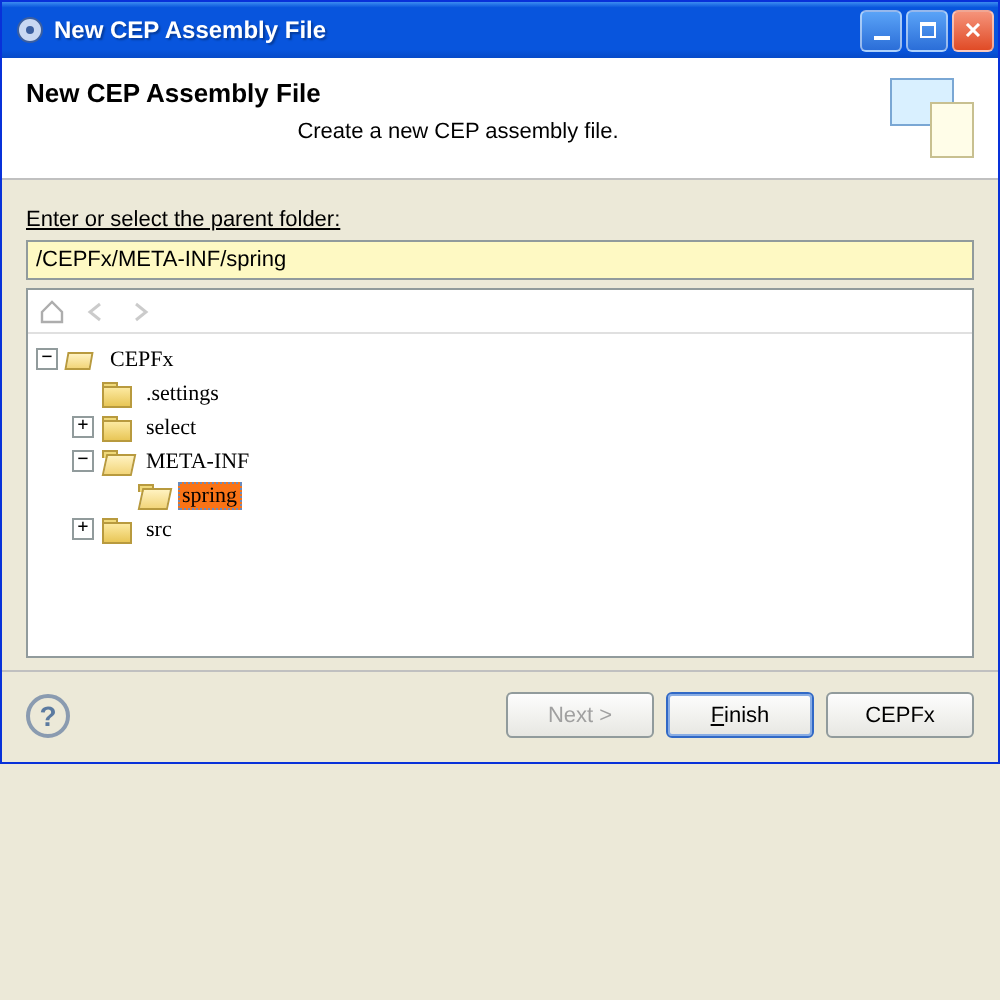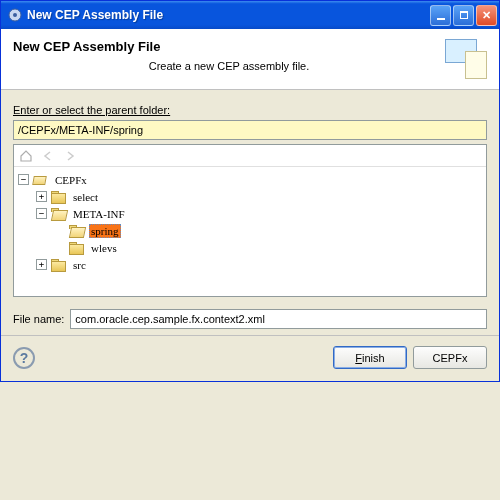--- a/index.html
+++ b/index.html
@@ -297,20 +297,27 @@
         <ul>
           <li>
             <div class="node">
               <span class="expander">−</span>
               <span class="proj-ico">
                   <span class="f1"></span>
                 </span>
               <span class="node-label">CEPFx</span>
             </div>
             <ul>
+              <li>
+                <div class="node">
+                  <span class="expander none"></span>
+                  <span class="folder-ico"></span>
+                  <span class="node-label">.settings</span>
+                </div>
+              </li>
               <li>
                 <div class="node">
                   <span class="expander">+</span>
                   <span class="folder-ico"></span>
                   <span class="node-label">select</span>
                 </div>
               </li>
               <li>
                 <div class="node">
                   <span class="expander">−</span>
@@ -318,49 +325,39 @@
                   <span class="node-label">META-INF</span>
                 </div>
                 <ul>
                   <li>
                     <div class="node">
                       <span class="expander none"></span>
                       <span class="folder-ico open"></span>
                       <span class="node-label selected">spring</span>
                     </div>
                   </li>
-                  <li>
-                    <div class="node">
-                      <span class="expander none"></span>
-                      <span class="folder-ico"></span>
-                      <span class="node-label">wlevs</span>
-                    </div>
-                  </li>
                 </ul>
               </li>
               <li>
                 <div class="node">
                   <span class="expander">+</span>
                   <span class="folder-ico"></span>
                   <span class="node-label">src</span>
                 </div>
               </li>
             </ul>
           </li>
         </ul>
       </div>
     </div>
 
-    <div class="filename-row">
-      <span>File name:</span>
-      <input class="filename-input" type="text" value="com.oracle.cep.sample.fx.context2.xml" style="">
-    </div>
   </div>
 
   <div class="footer">
     <div class="help">?</div>
     <div class="footer-btns">
+      <button class="btn" disabled="">Next &gt;</button>
       <button class="btn default"><u>F</u><span>inish</span></button>
       <button class="btn">CEPFx</button>
     </div>
   </div>
 
 </div>
 
 </body></html>

